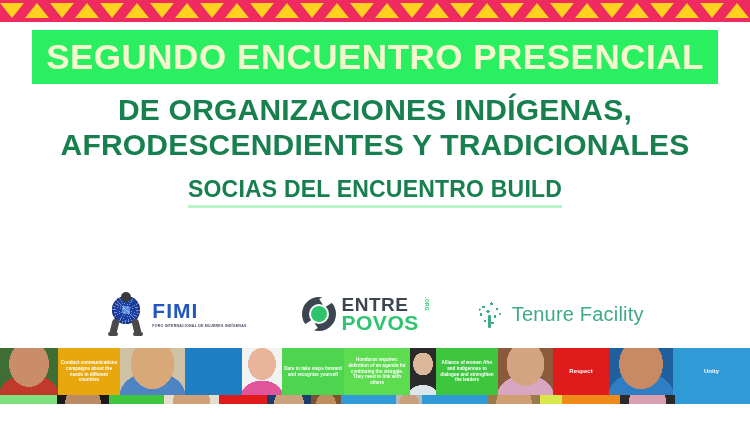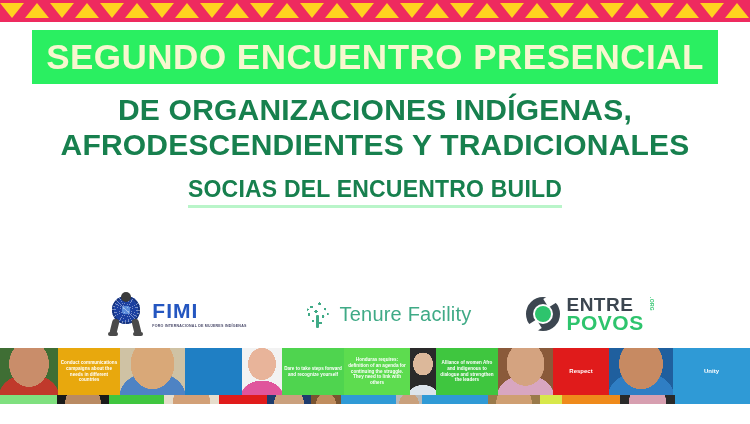--- a/index.html
+++ b/index.html
@@ -217,41 +217,41 @@
         <div class="fimi-footL"></div>
         <div class="fimi-footR"></div>
       </div>
       <div class="fimi-text">
         <span class="fimi-word">FIMI</span>
         <span class="fimi-tag">FORO INTERNACIONAL DE MUJERES INDÍGENAS</span>
       </div>
     </div>
 
     <div class="logo">
-      <div class="tf-mark">
-        <div class="blob"></div>
-        <div class="tf-trunk"></div>
-      </div>
-      <span class="tf-word">Tenure Facility</span>
-    </div>
-
-    <div class="logo">
       <div class="ep-mark">
         <div class="ep-ring"></div>
         <div class="ep-cutT"></div>
         <div class="ep-cutB"></div>
         <div class="ep-dot"></div>
       </div>
       <div class="ep-text">
         <span class="ep-entre">ENTRE</span>
         <span class="ep-povos">POVOS</span>
         <span class="ep-org">.ORG</span>
       </div>
     </div>
 
+    <div class="logo">
+      <div class="tf-mark">
+        <div class="blob"></div>
+        <div class="tf-trunk"></div>
+      </div>
+      <span class="tf-word">Tenure Facility</span>
+    </div>
+
   </div>
 
   <div class="strip">
     <div class="strip-row" id="strip-row-1">
         <div class="cell" style="width: 58px; background: rgb(63, 110, 52);">
           <div class="ph" style="background: radial-gradient(20px 23px at 50% 34%, rgb(201, 141, 106) 0px, rgb(201, 141, 106) 99%, transparent 100%), radial-gradient(30px 22px at 50% 102%, rgb(192, 57, 43) 0px, rgb(192, 57, 43) 99%, transparent 100%), rgb(63, 110, 52);"></div>
         </div>
         <div class="cell" style="width: 62px; background: rgb(232, 168, 13);">
           <div class="cap">Conduct communications campaigns about the needs in different countries</div>
         </div>

